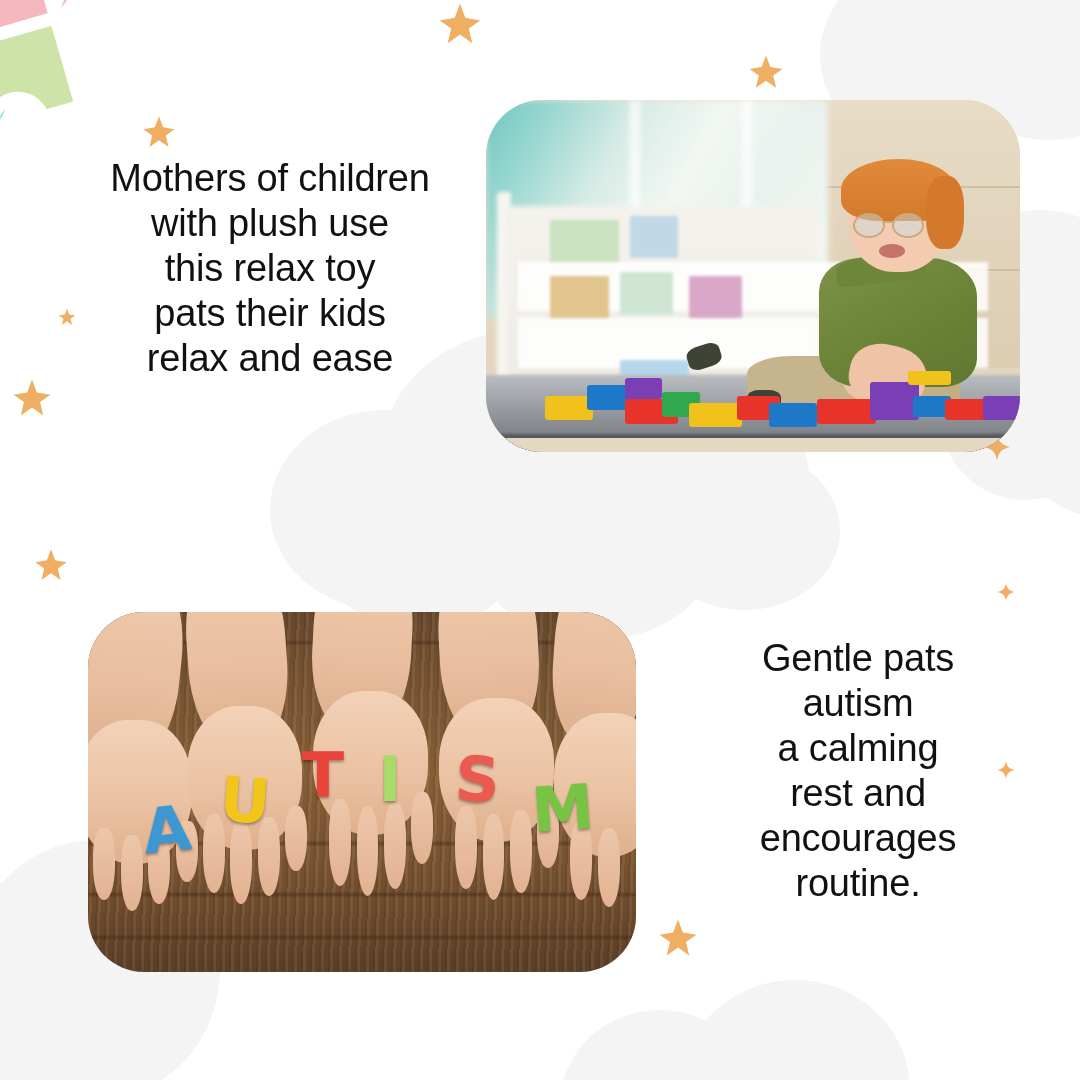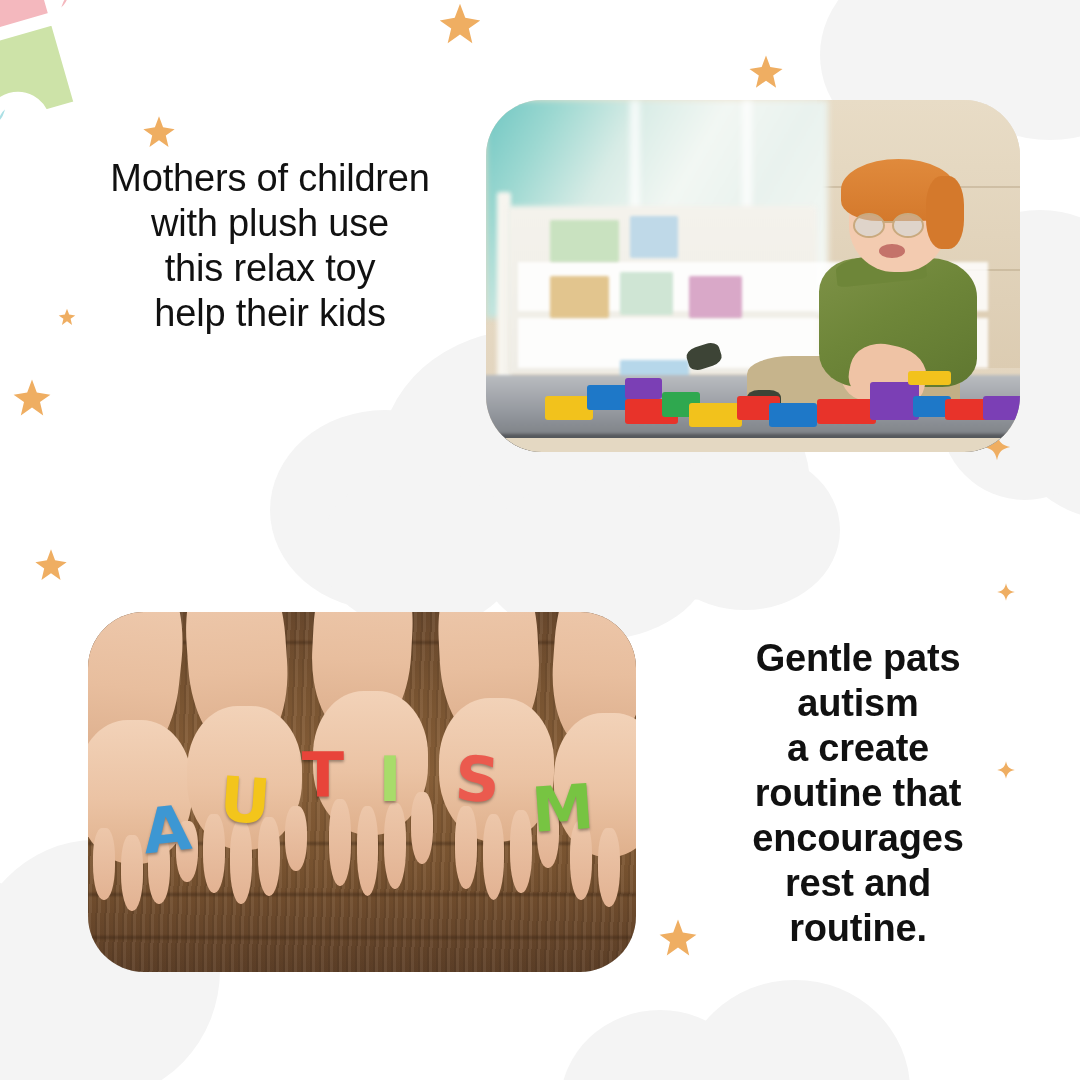--- a/index.html
+++ b/index.html
@@ -262,21 +262,21 @@
     font-weight:400;
     text-align:center;
     letter-spacing:-0.2px;
   }
   #text-top {
     left:60px; top:156px; width:420px;
     font-size:38px; line-height:45px;
   }
   #text-bottom {
     left:690px; top:636px; width:336px;
-    font-size:38px; line-height:45px;font-weight:bold;
+    font-size:38px; line-height:45px;
   }
   .text-block .line { display:block; white-space:nowrap; }
 </style>
 </head>
 <body>
 
 <div class="canvas">
 
   <div class="cloud" id="cloud-topright">
     <span class="c1"></span>
@@ -479,25 +479,25 @@
           <div class="letter" style="left: 67%; top: 38%; font-size: 62px; color: rgb(235, 90, 78); transform: rotate(3deg); text-shadow: rgba(0, 0, 0, 0.35) 0px 2px 3px;">S</div>
           <div class="letter" style="left: 81%; top: 46%; font-size: 62px; color: rgb(119, 196, 66); transform: rotate(-4deg); text-shadow: rgba(0, 0, 0, 0.35) 0px 2px 3px;">M</div>
         </div>
     </div>
   </div>
 
   <div class="text-block" id="text-top">
       <span class="line">Mothers of children</span>
       <span class="line">with plush use</span>
       <span class="line">this relax toy</span>
-      <span class="line">help their kids</span>
+      <span class="line">pats their kids</span>
+      <span class="line">relax and ease</span>
     </div>
   <div class="text-block" id="text-bottom">
       <span class="line">Gentle pats</span>
       <span class="line">autism</span>
-      <span class="line">a create</span>
-      <span class="line">routine that</span>
+      <span class="line">a calming</span>
+      <span class="line">rest and</span>
       <span class="line">encourages</span>
-      <span class="line">rest and</span>
       <span class="line">routine.</span>
     </div>
 
 </div>
 
 </body></html>

